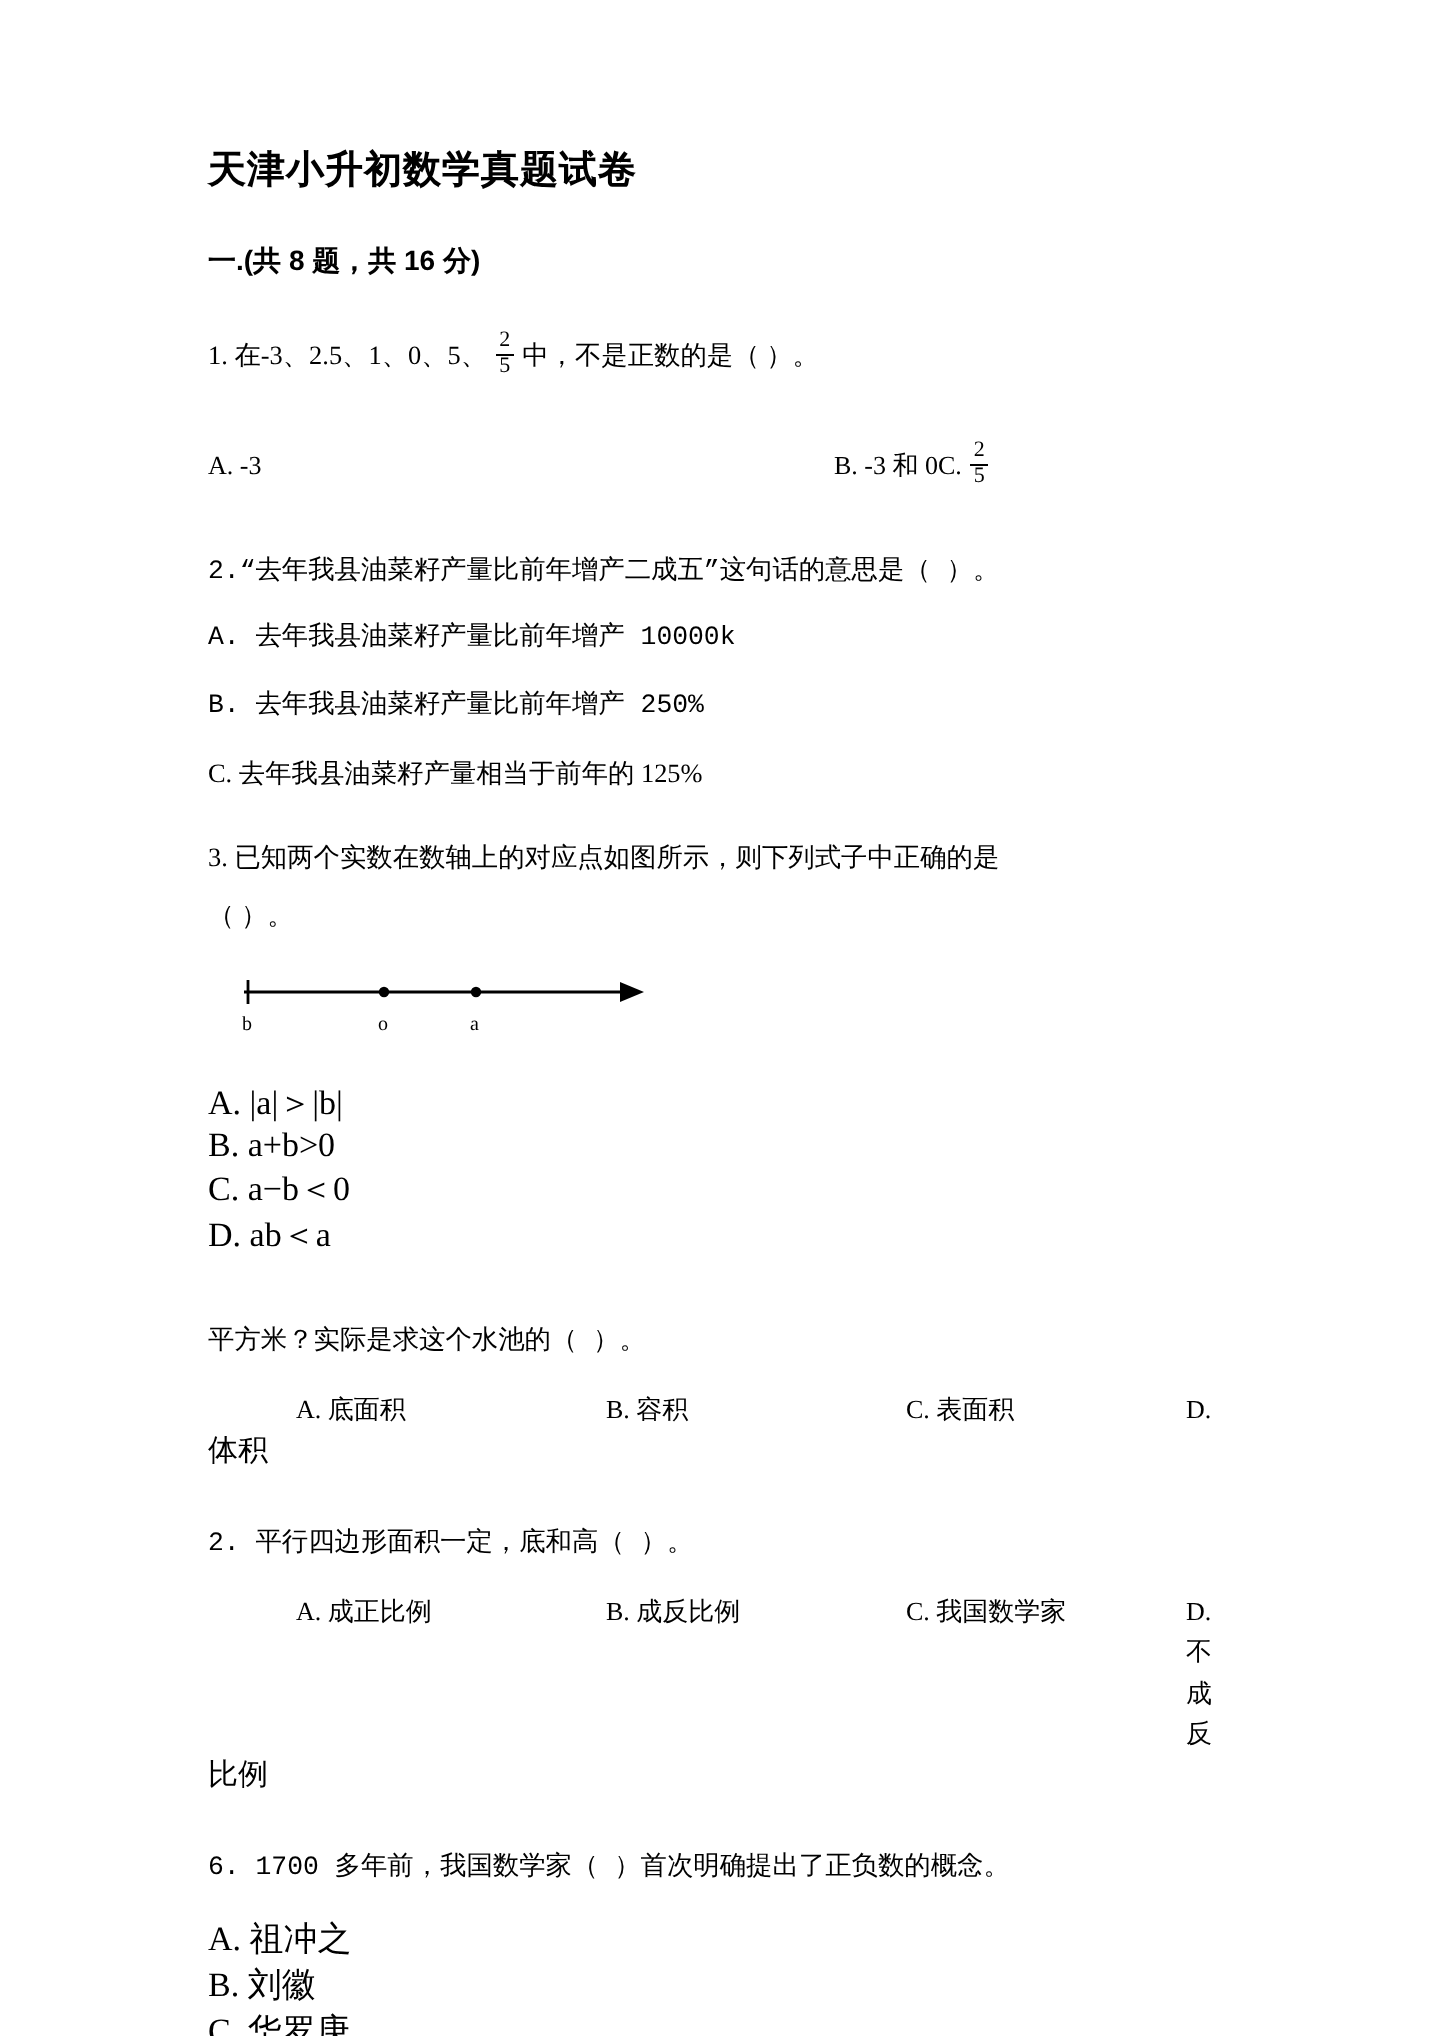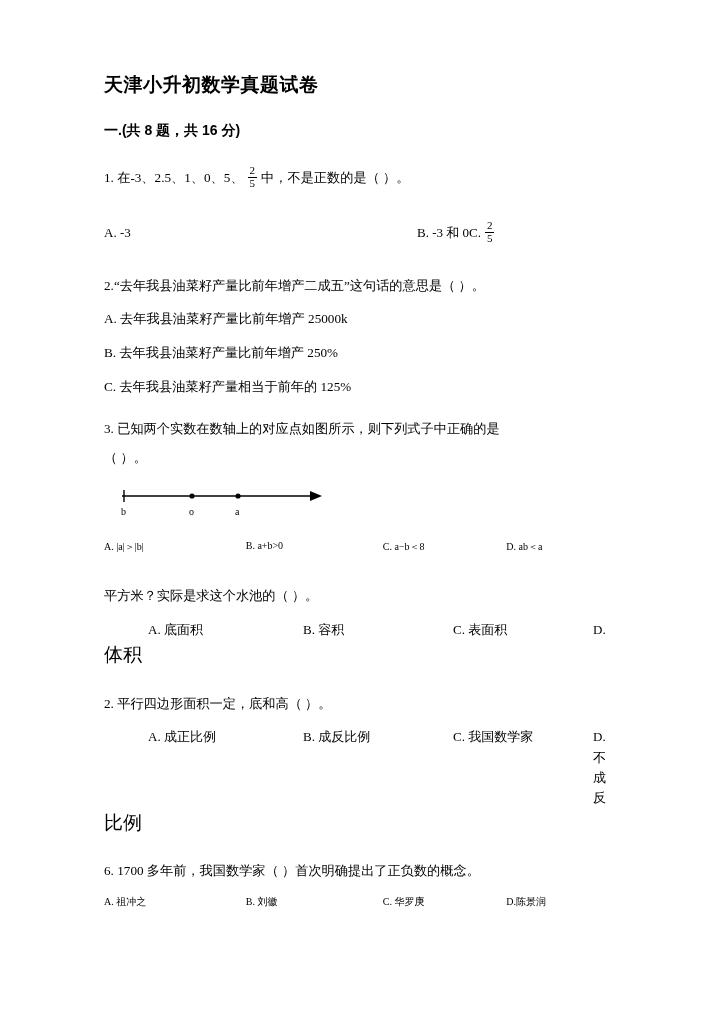--- a/index.html
+++ b/index.html
@@ -36,21 +36,21 @@
     font-family: Liberation Sans, sans-serif;
     margin: 0 0 26px 0;
   }
   .q {
     font-size: 13.2px;
     line-height: 1.5;
     margin: 0 0 10px 0;
   }
   .q-spacer-lg { margin-bottom: 30px; }
   .q-spacer-md { margin-bottom: 22px; }
-  .q-spacer-sm { margin-bottom: 14px; }
+  .q-spacer-sm { margin-bottom: 14px; font-family: Liberation Mono, monospace; }
   .frac {
     display: inline-block;
     vertical-align: middle;
     text-align: center;
     font-size: 11px;
     line-height: 1.08;
     margin: 0 4px;
     position: relative;
     top: -1px;
   }
@@ -73,33 +73,33 @@
   .q1-options .b { width: 215px; text-align: right; }
   .q1-options .c { display: flex; align-items: center; }
 
   .numline-wrap {
     margin: 14px 0 18px 10px;
     height: 40px;
     position: relative;
   }
   .axis-svg { display: block; }
 
-  .opts-4 { display: flex; font-size: 10px; margin-bottom: 10px; }
+  .opts-4 { display: flex; font-size: 17px; margin-bottom: 10px; flex-direction: column; }
   .opts-4 .c1 { width: 155px; }
   .opts-4 .c2 { width: 150px; }
   .opts-4 .c3 { width: 135px; }
   .opts-4 .c4 { width: 120px; }
 
   .opts-wrapline { font-size: 13px; line-height: 1.55; margin-bottom: 10px; }
   .opts-wrapline .cols { display: flex; }
   .opts-wrapline .cols .c1 { width: 155px; margin-left: 44px; }
   .opts-wrapline .cols .c2 { width: 150px; }
   .opts-wrapline .cols .c3 { width: 140px; }
   .opts-wrapline .cols .c4 { flex: 1; }
-  .cont { font-size: 19px; }
+  .cont { font-size: 15px; }
 </style>
 </head>
 <body>
 
 <div class="page">
 
   <h1 class="title">天津小升初数学真题试卷</h1>
 
   <div class="section-head">一.(共 8 题，共 16 分)</div>
 
@@ -118,21 +118,21 @@
     <div class="c">
       <span>C.</span>
       <span class="frac">
         <span class="num">2</span>
         <span class="den">5</span>
       </span>
     </div>
   </div>
 
   <div class="q q-spacer-sm">2.“去年我县油菜籽产量比前年增产二成五”这句话的意思是（      ）。</div>
-  <div class="q q-spacer-sm">A. 去年我县油菜籽产量比前年增产 25000k</div>
+  <div class="q q-spacer-sm">A. 去年我县油菜籽产量比前年增产 10000k</div>
   <div class="q q-spacer-sm">B. 去年我县油菜籽产量比前年增产 250%</div>
   <div class="q q-spacer-md">C. 去年我县油菜籽产量相当于前年的 125%</div>
 
   <div class="q">3. 已知两个实数在数轴上的对应点如图所示，则下列式子中正确的是</div>
   <div class="q">（      ）。</div>
 
   <div class="numline-wrap">
     <svg class="axis-svg" width="220" height="40" viewBox="0 0 220 40">
       <line x1="8" y1="14" x2="196" y2="14" stroke="#000" stroke-width="1.4"></line>
       <polygon points="196,9 208,14 196,19" fill="#000"></polygon>
@@ -141,21 +141,21 @@
       <circle cx="124" cy="14" r="2.6" fill="#000"></circle>
       <text x="7" y="33" font-family="Liberation Serif, serif" font-size="10" fill="#000">b</text>
       <text x="75" y="33" font-family="Liberation Serif, serif" font-size="10" fill="#000">o</text>
       <text x="121" y="33" font-family="Liberation Serif, serif" font-size="10" fill="#000">a</text>
     </svg>
   </div>
 
   <div class="opts-4 q-spacer-lg">
     <div class="c1">A. |a|＞|b|</div>
     <div class="c2">B. a+b&gt;0</div>
-    <div class="c3">C. a−b＜8</div>
+    <div class="c3">C. a−b＜0</div>
     <div class="c4">D. ab＜a</div>
   </div>
 
   <div style="height:22px"></div>
 
   <div class="q q-spacer-sm">平方米？实际是求这个水池的（      ）。</div>
 
   <div class="opts-wrapline">
     <div class="cols">
       <div class="c1">A. 底面积</div>

